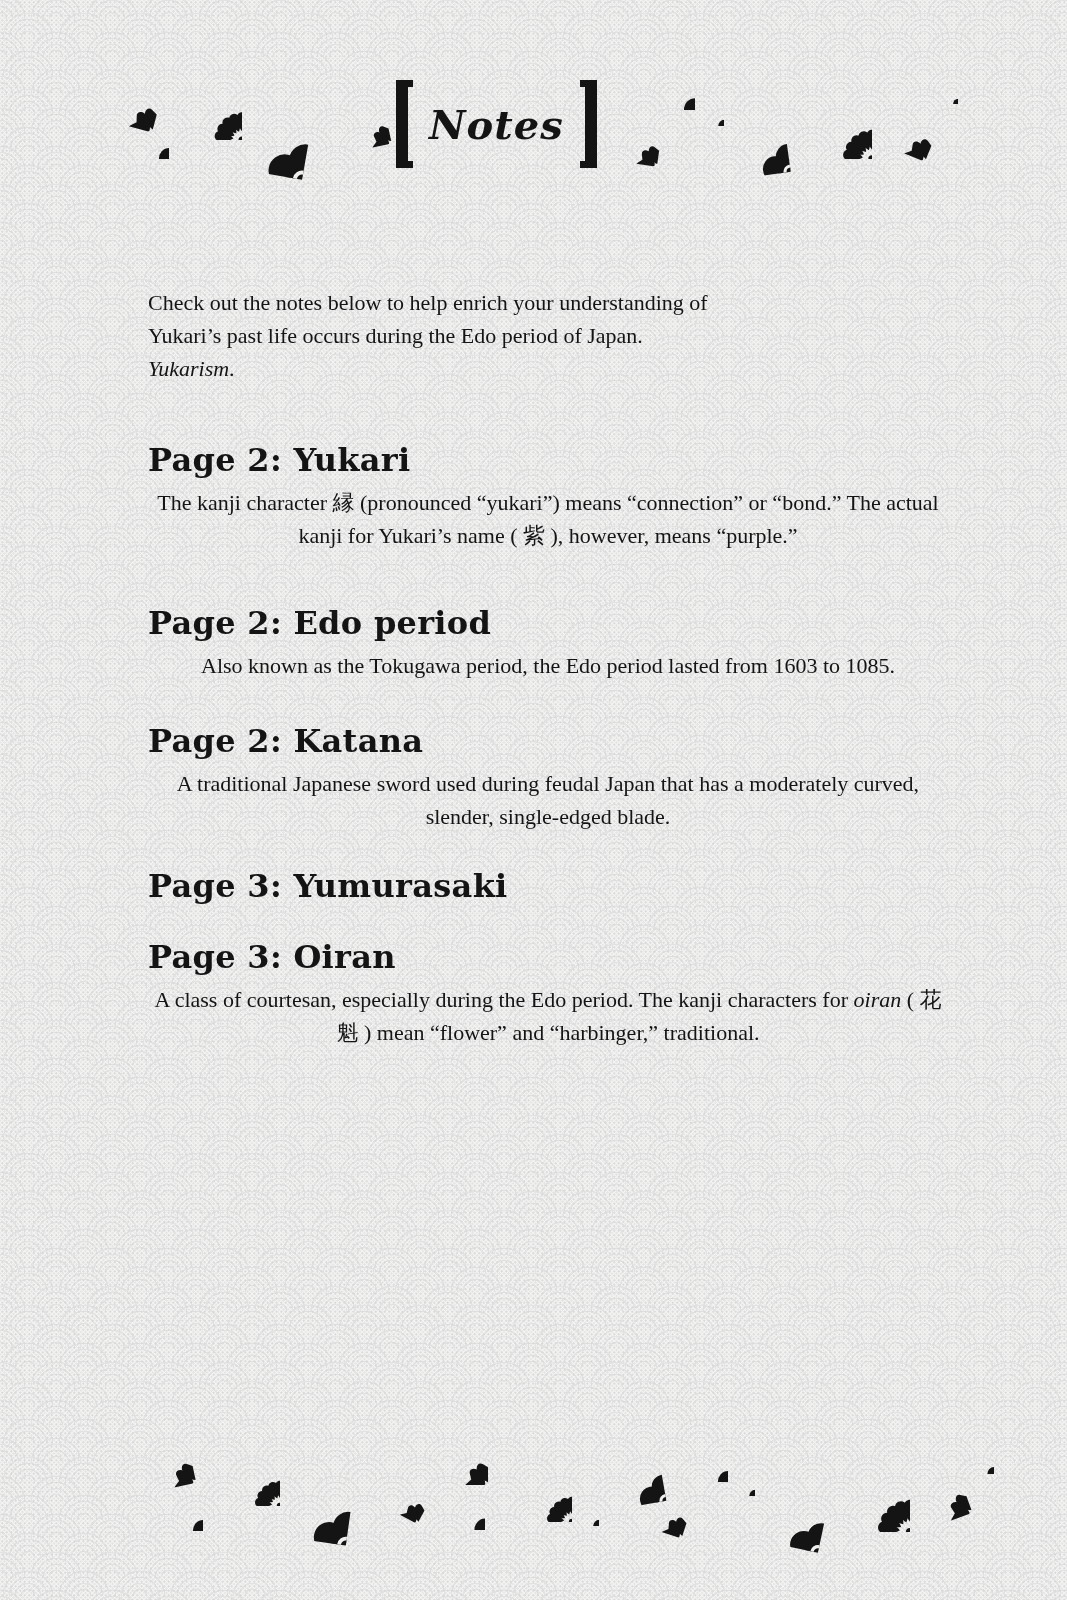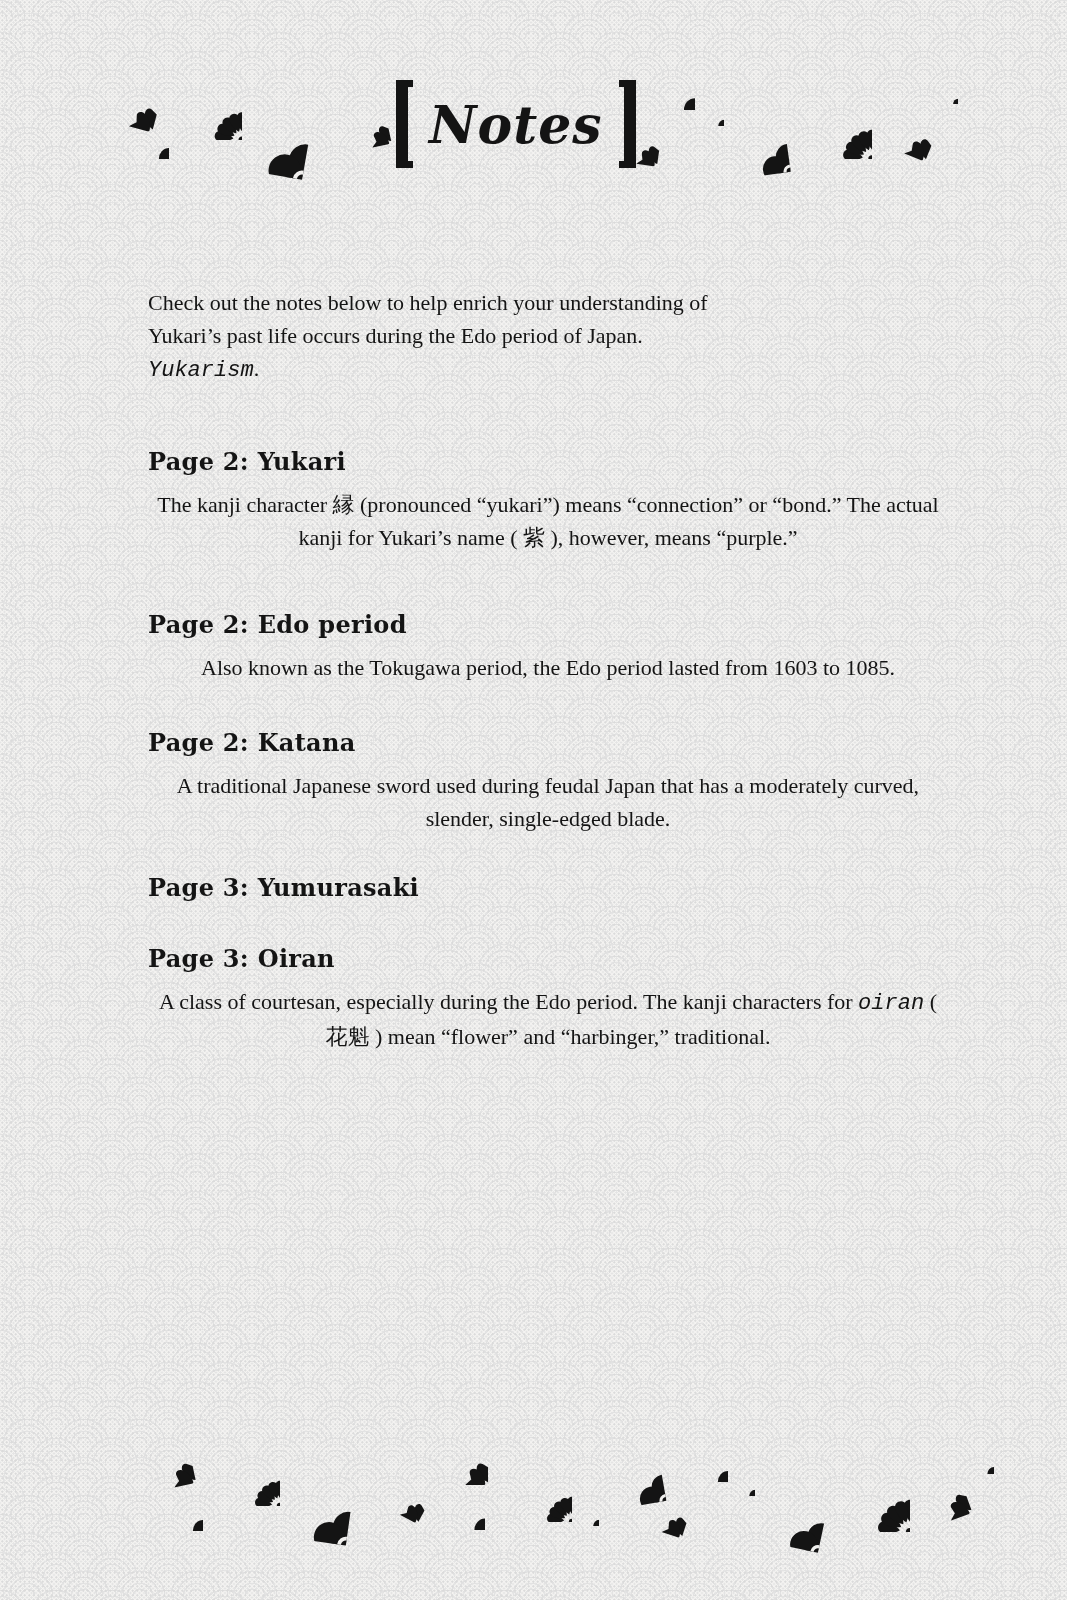--- a/index.html
+++ b/index.html
@@ -39,21 +39,21 @@
     box-sizing: border-box;
     border-color: #141414;
     border-style: solid;
   }
   .bracket.left  { border-width: 7px 0 7px 12px; }
   .bracket.right { border-width: 7px 12px 7px 0; }
   .title-text {
     font-family: "DejaVu Serif", serif;
     font-style: italic;
     font-weight: bold;
-    font-size: 52px;
+    font-size: 40px;
     letter-spacing: 1px;
     margin: 0 16px 0 16px;
   }
   .content {
     position: absolute;
     left: 148px;
     top: 286px;
     width: 800px;
   }
   .intro {
@@ -64,33 +64,33 @@
   .intro .line { display: block; }
   .note { margin: 0; }
   .note:nth-of-type(1) { margin-top: 58px; }
   .note:nth-of-type(2) { margin-top: 54px; }
   .note:nth-of-type(3) { margin-top: 42px; }
   .note:nth-of-type(4) { margin-top: 36px; }
   .note:nth-of-type(5) { margin-top: 37px; }
   .note-heading {
     font-family: "DejaVu Serif", serif;
     font-weight: bold;
-    font-size: 24px;
+    font-size: 32px;
     line-height: 34px;
     letter-spacing: 0.3px;
     margin: 0 0 9px 0;
   }
   .note-body {
     margin: 0;
     font-size: 22px;
     line-height: 33px;
     text-align: center;
   }
   .kanji { font-family: "DejaVu Sans", sans-serif; }
-  em { font-style: italic; font-family: Liberation Mono, monospace; }
+  em { font-style: italic; }
   .symdefs { position: absolute; width: 0; height: 0; overflow: hidden; }
 </style>
 </head>
 <body>
 
 <svg class="symdefs" aria-hidden="true">
   <defs>
     <symbol id="sym-sakura" viewBox="-12 -12 24 24">
       <g>
         <path d="M0,-1.5 C-3.2,-2.6 -5.6,-5.2 -5.9,-8.3 C-6.1,-10.6 -4.4,-11.9 -2.8,-10.9 L0,-9.2 L2.8,-10.9 C4.4,-11.9 6.1,-10.6 5.9,-8.3 C5.6,-5.2 3.2,-2.6 0,-1.5 Z"></path>

